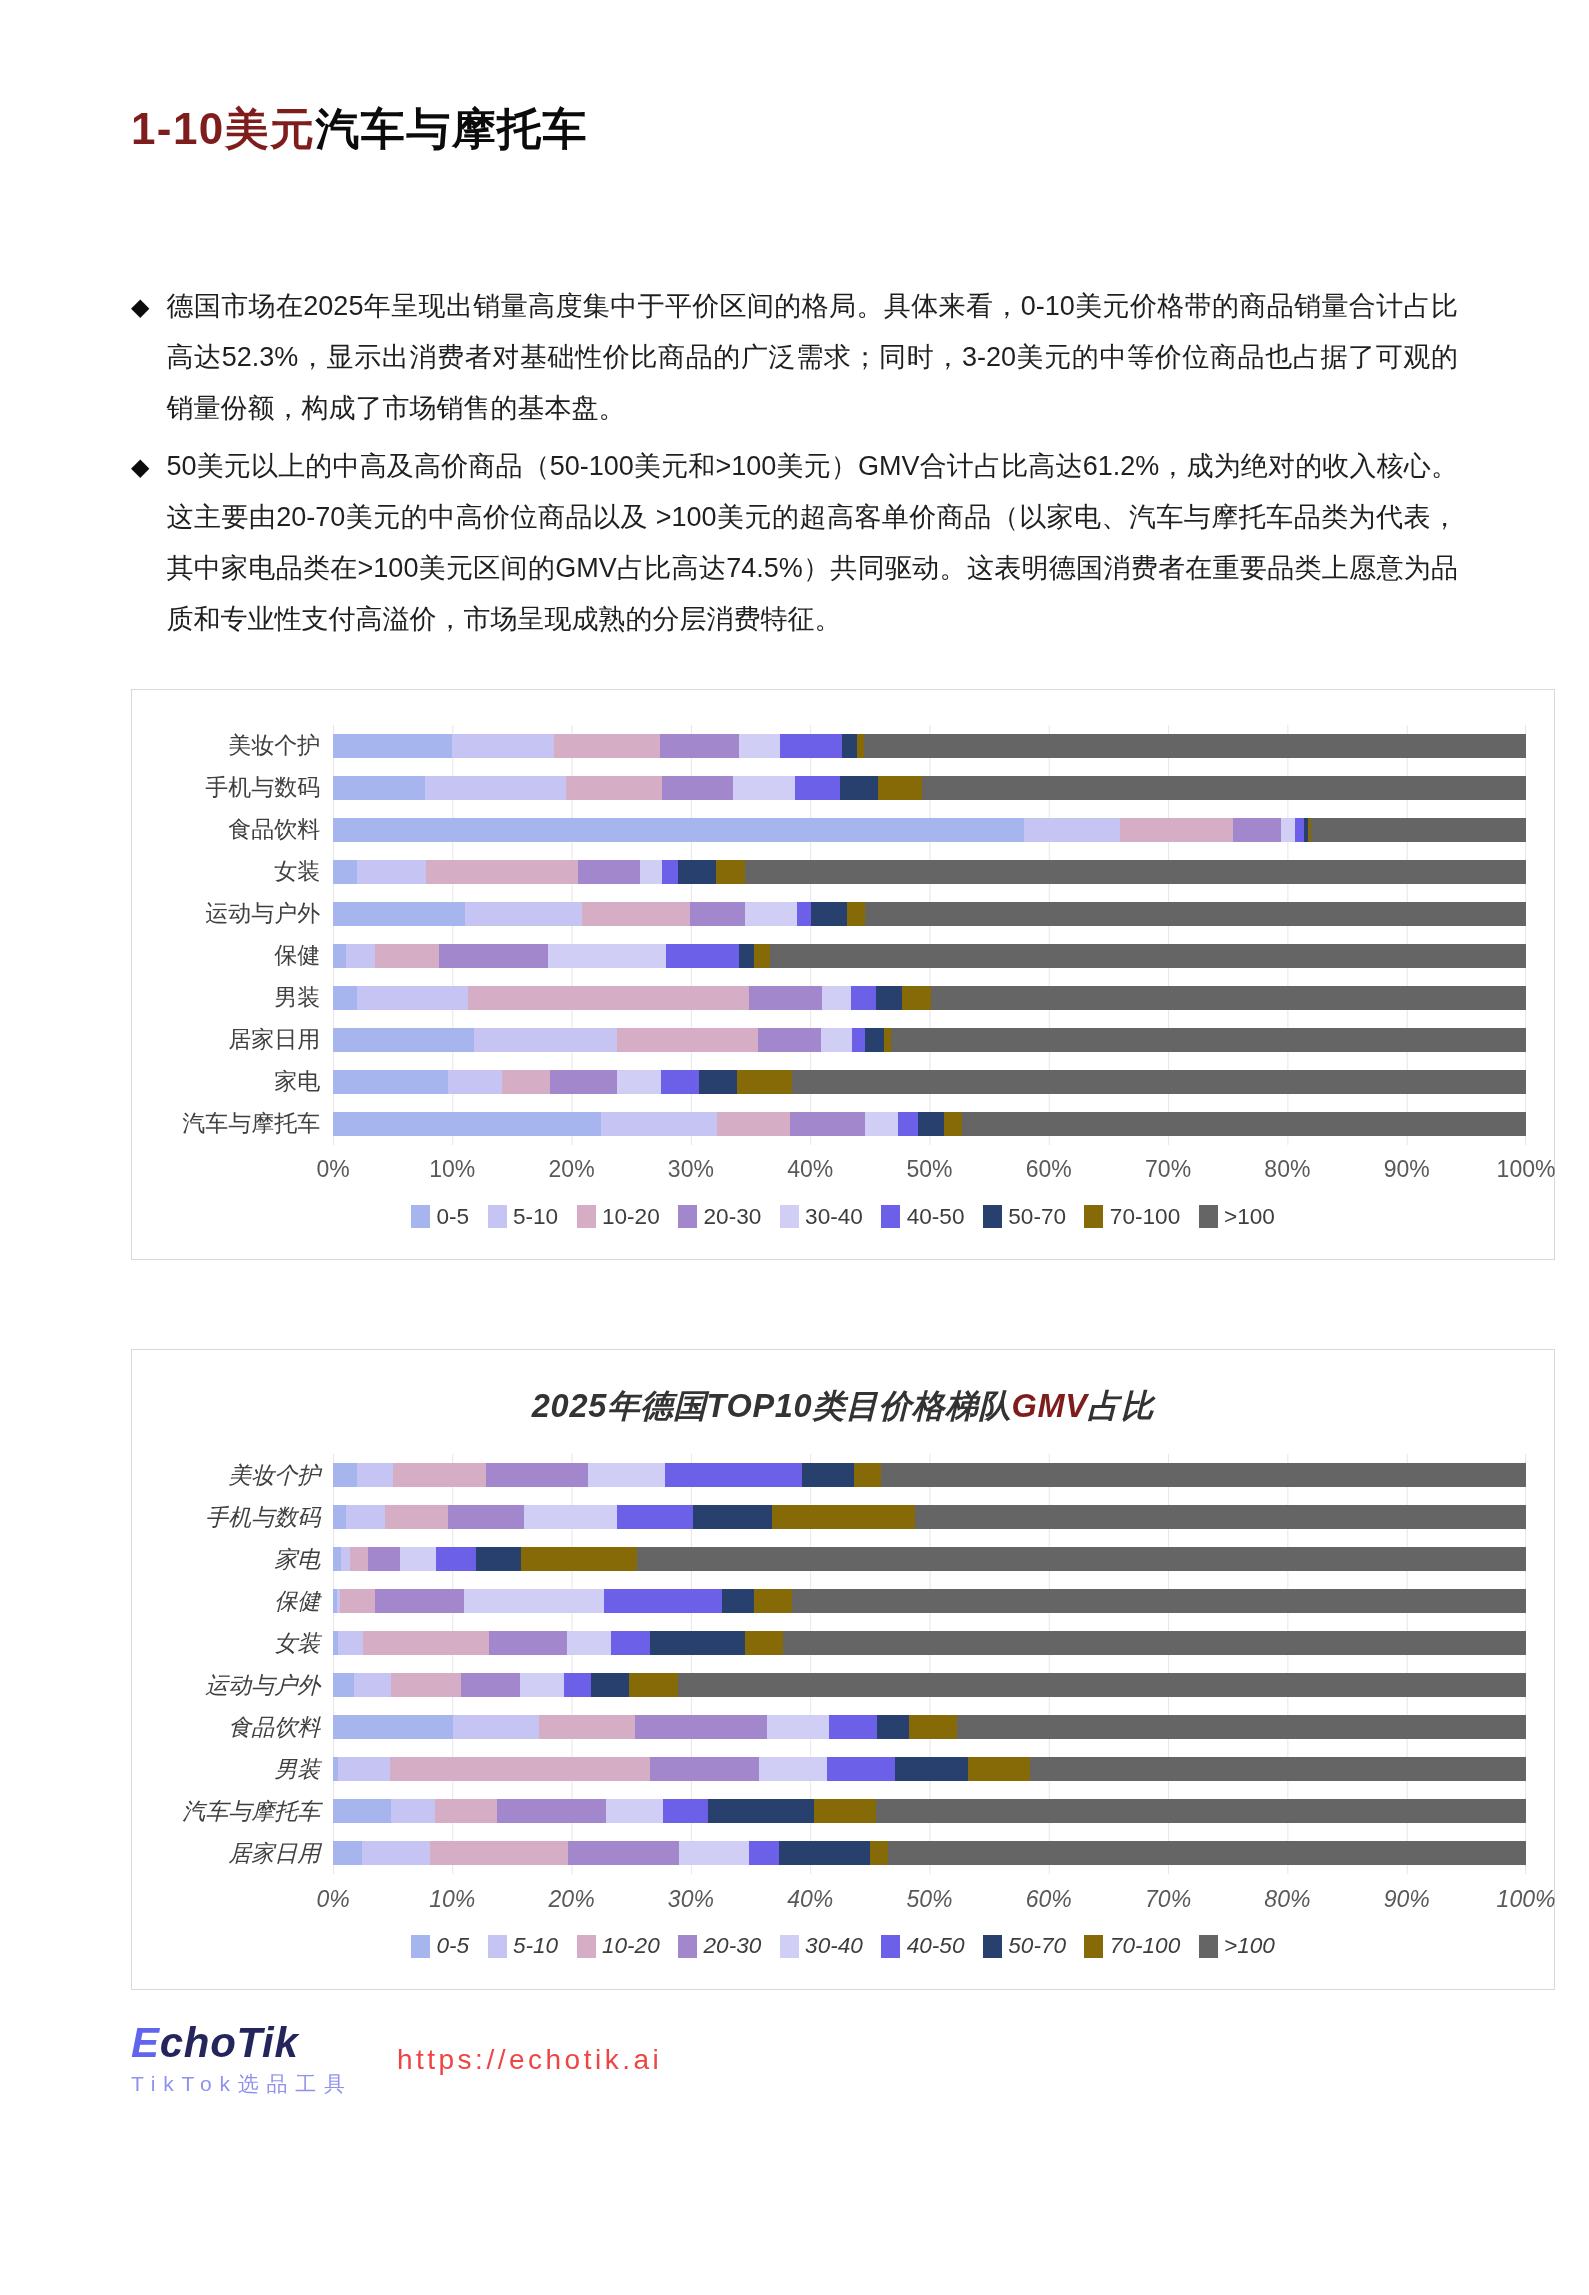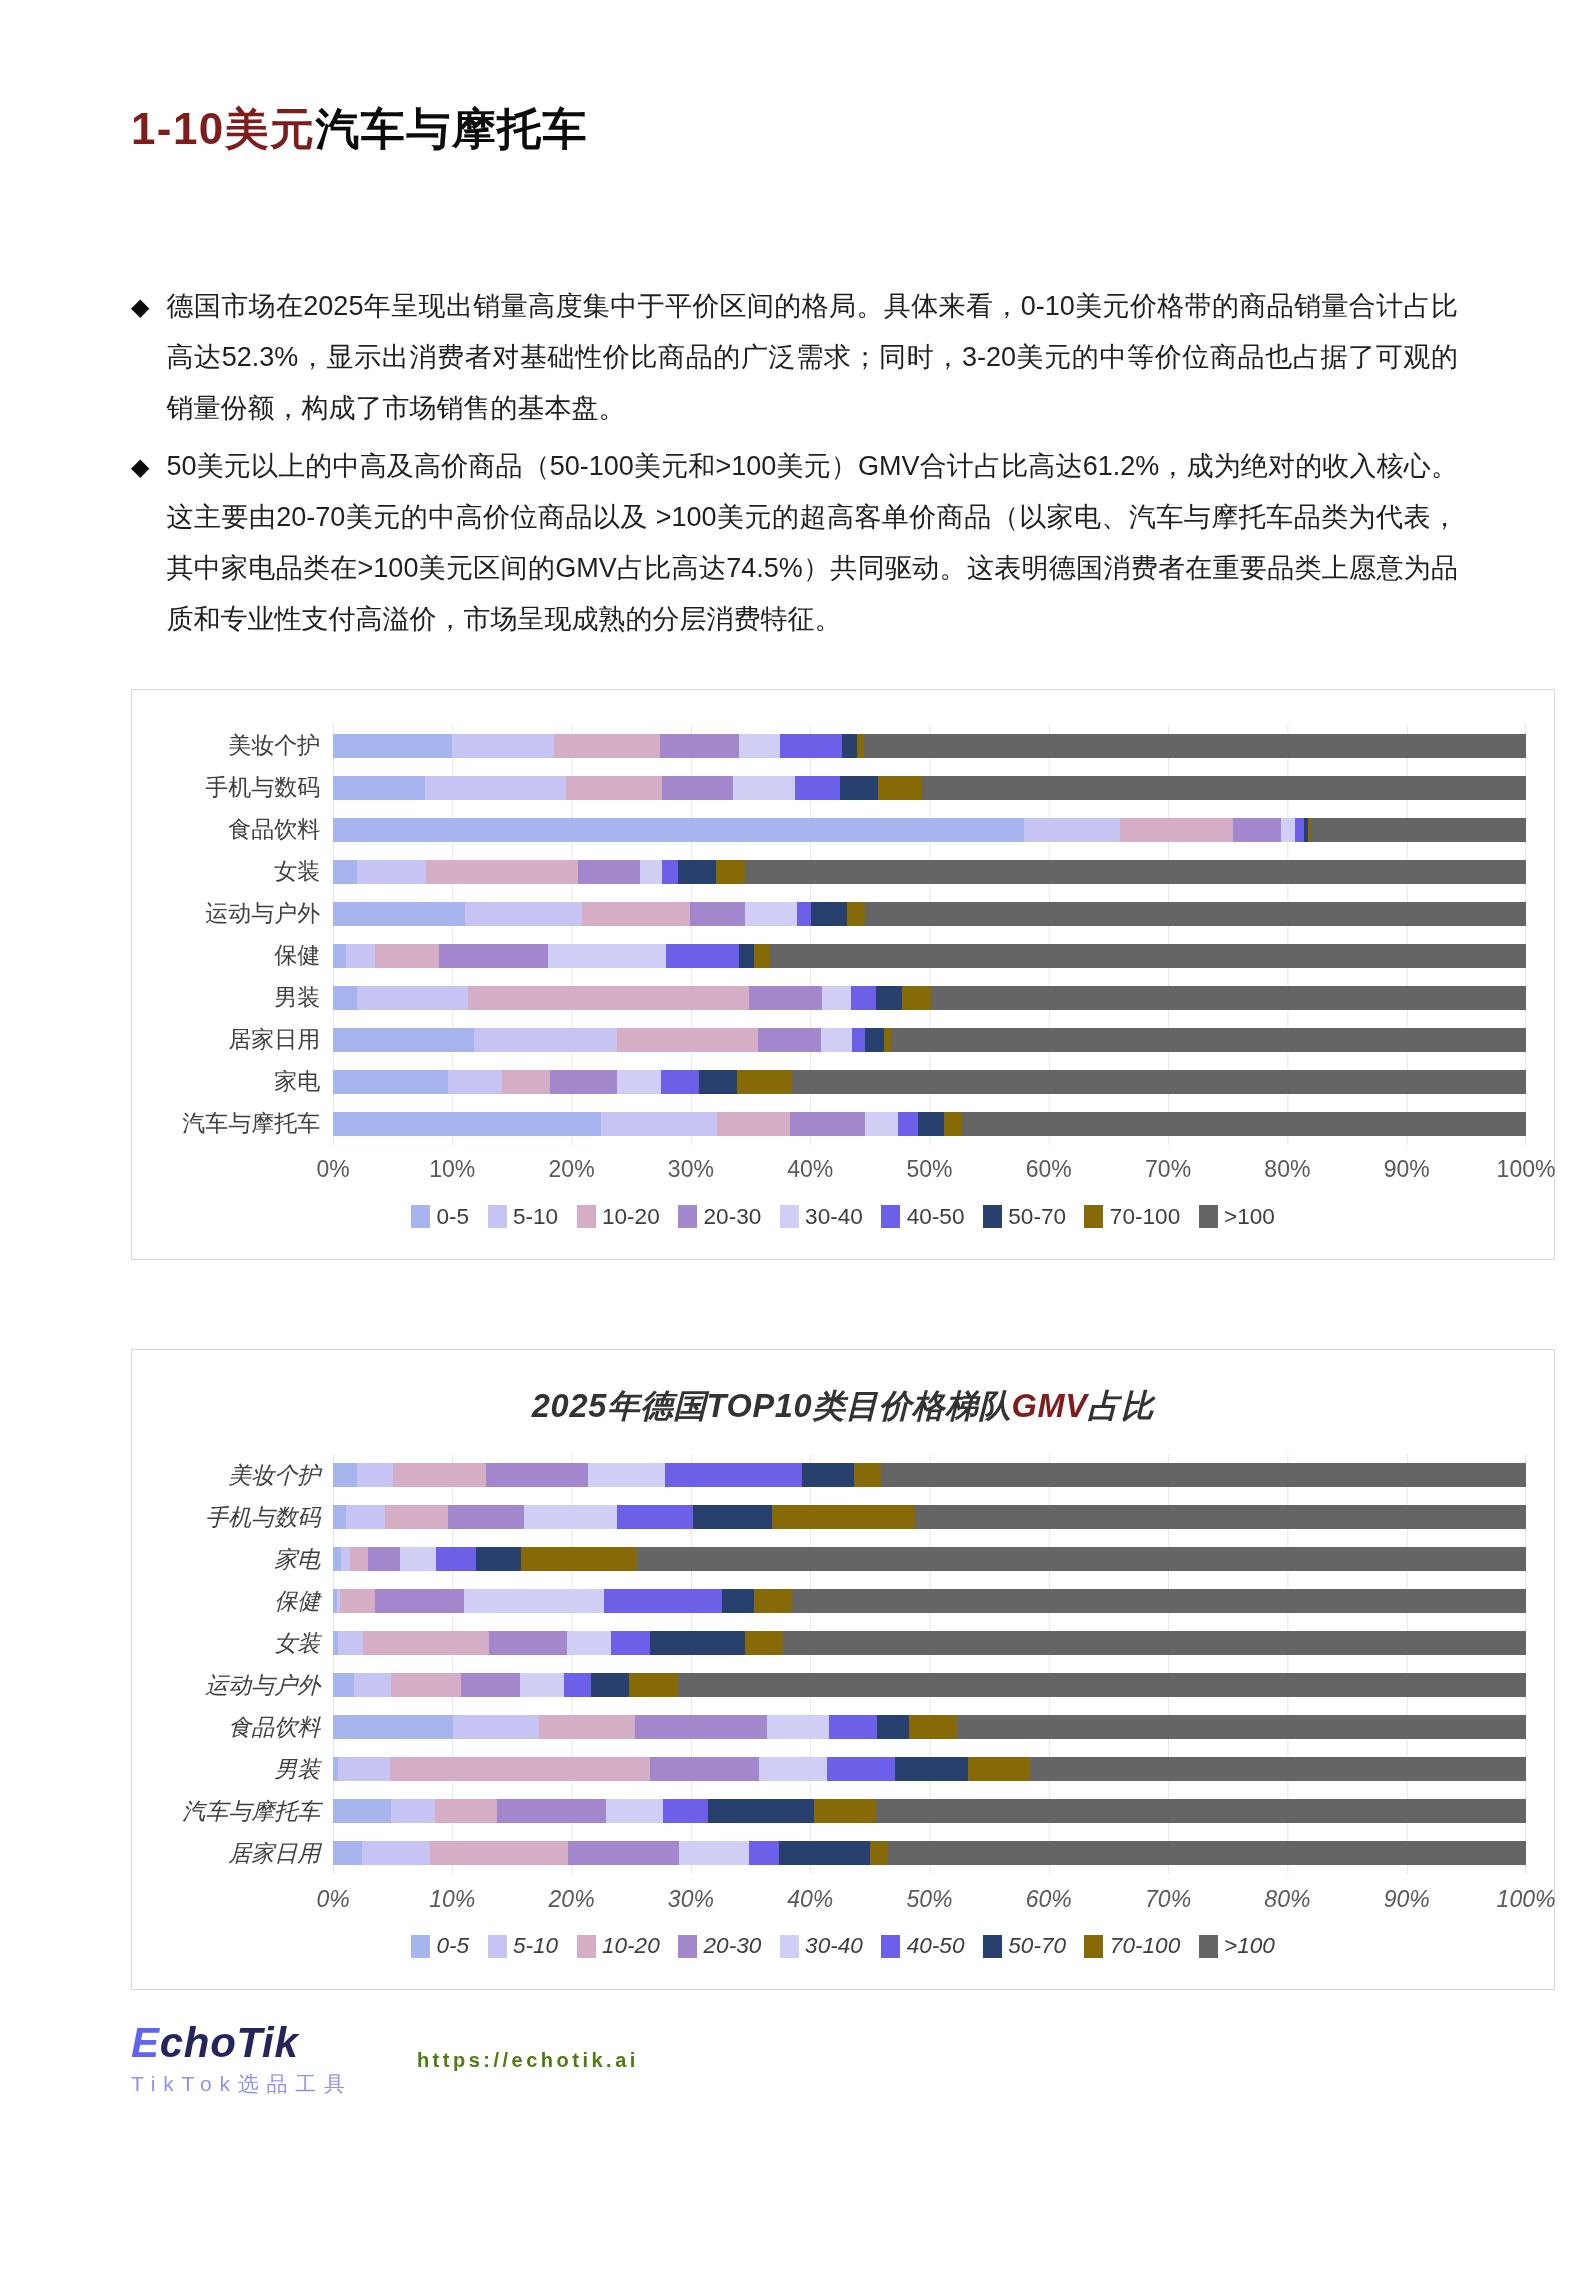--- a/index.html
+++ b/index.html
@@ -39,26 +39,26 @@
   .track-cell{height:42px;display:flex;align-items:center;position:relative;z-index:1;}
   .track{display:flex;width:100%;height:24px;}
   .seg{height:100%;}
   .axis{position:relative;height:31px;margin-left:173px;margin-top:7px;}
   .tick{position:absolute;top:4.2px;transform:translateX(-50%);font-size:23px;color:#595959;white-space:nowrap;}
   .legend{display:flex;justify-content:center;align-items:center;gap:18.4px;margin-top:18.4px;height:31px;}
   .legend-item{display:flex;align-items:center;gap:6.4px;font-size:22.6px;color:#3d3d3d;white-space:nowrap;}
   .swatch{width:19px;height:23px;flex:none;}
 
   
-  .footer{margin-top:32.5px;display:flex;align-items:center;gap:64px;}
+  .footer{margin-top:32.5px;display:flex;align-items:center;gap:44px;}
   .logo-block{flex:none;}
   .logo-main{font-size:42px;font-weight:bold;font-style:italic;letter-spacing:0.7px;color:#23255c;line-height:1;}
   .logo-e{color:#6165ee;}
   .logo-sub{margin-top:5.7px;font-size:21px;letter-spacing:7.8px;color:#8f92ea;}
-  .url{font-size:20px;color:#4d7c0f;letter-spacing:3.5px;font-weight:bold;}
+  .url{font-size:28px;color:#ef4444;letter-spacing:3.5px;}
 </style>
 </head>
 <body>
 
 <div class="page">
 
   <h1 class="main-title">
     <div><span class="hl">1-10美元</span><span>汽车与摩托车</span></div>
   </h1>
 

